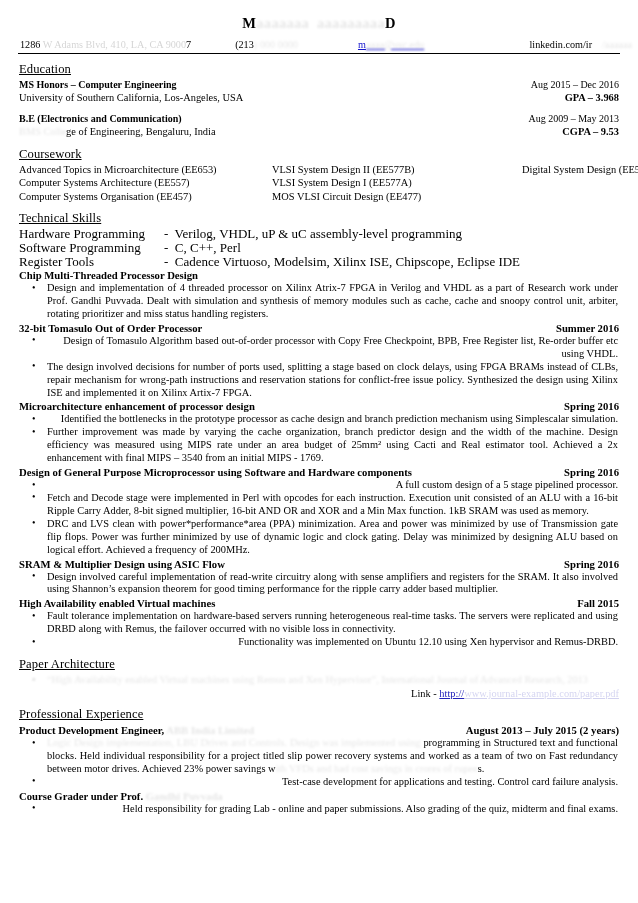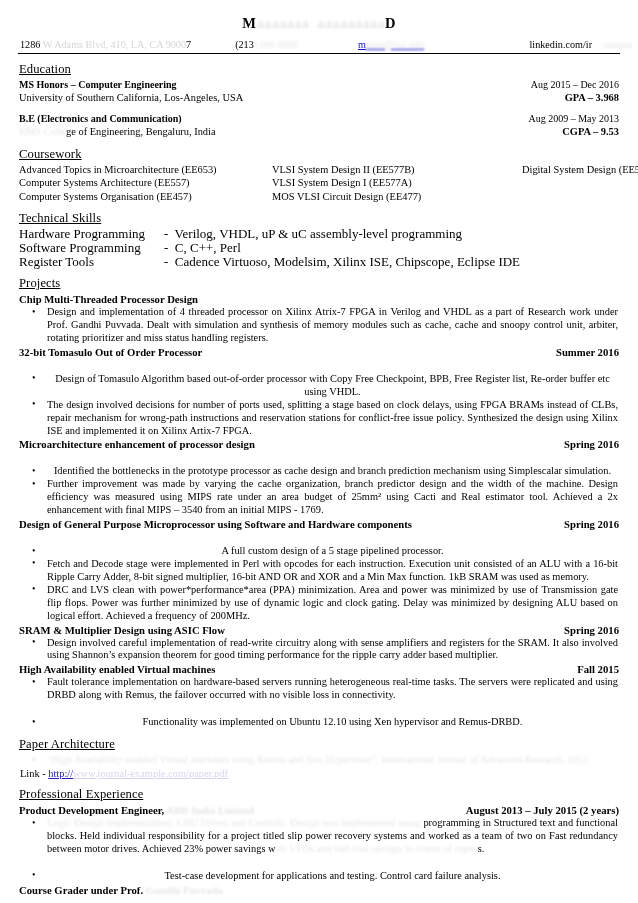--- a/index.html
+++ b/index.html
@@ -117,21 +117,21 @@
     padding-right: 1px;
     margin-bottom: 0px;
   }
   .bullets li::before {
     content: "\2022";
     position: absolute;
     left: 13px;
     top: -0.5px;
     font-size: 10px;
   }
-  .bullets li.nojust { text-align: center; margin-top: 14px; }
+  .bullets li.nojust { text-align: right; }
 
   
   .redact {
     color: rgba(40,40,40,0.20);
     filter: blur(0.55px);
   }
   .redact-strong {
     color: rgba(40,40,40,0.12);
     filter: blur(0.9px);
   }
@@ -155,20 +155,21 @@
     left: 13px;
     color: rgba(40,40,40,0.22);
     font-size: 10px;
   }
   .link-line {
     font-size: 10.4px;
     line-height: 14px;
     padding-left: 1px;
     white-space: pre;
     margin-top: 1px;
+    text-align: right;
   }
   .link-line .lnk {
     color: #2222bb;
     text-decoration: underline;
   }
 </style>
 </head>
 <body>
 
 <div class="page">
@@ -228,21 +229,20 @@
     </div>
     <div class="skill-row">
       <div>Software Programming</div>
       <div>-  C, C++, Perl</div>
     </div>
     <div class="skill-row">
       <div>Register Tools</div>
       <div>-  Cadence Virtuoso, Modelsim, Xilinx ISE, Chipscope, Eclipse IDE</div>
     </div>
 
-    <div class="sec-title">Projects</div>
 
     <div class="proj-head">
       <span>Chip Multi-Threaded Processor Design</span>
       <span></span>
     </div>
     <ul class="bullets">
       <li>Design and implementation of 4 threaded processor on Xilinx Atrix-7 FPGA in Verilog and VHDL as a part of Research work under Prof. Gandhi Puvvada. Dealt with simulation and synthesis of memory modules such as cache, cache and snoopy control unit, arbiter, rotating prioritizer and miss status handling registers.</li>
     </ul>
 
     <div class="proj-head">

